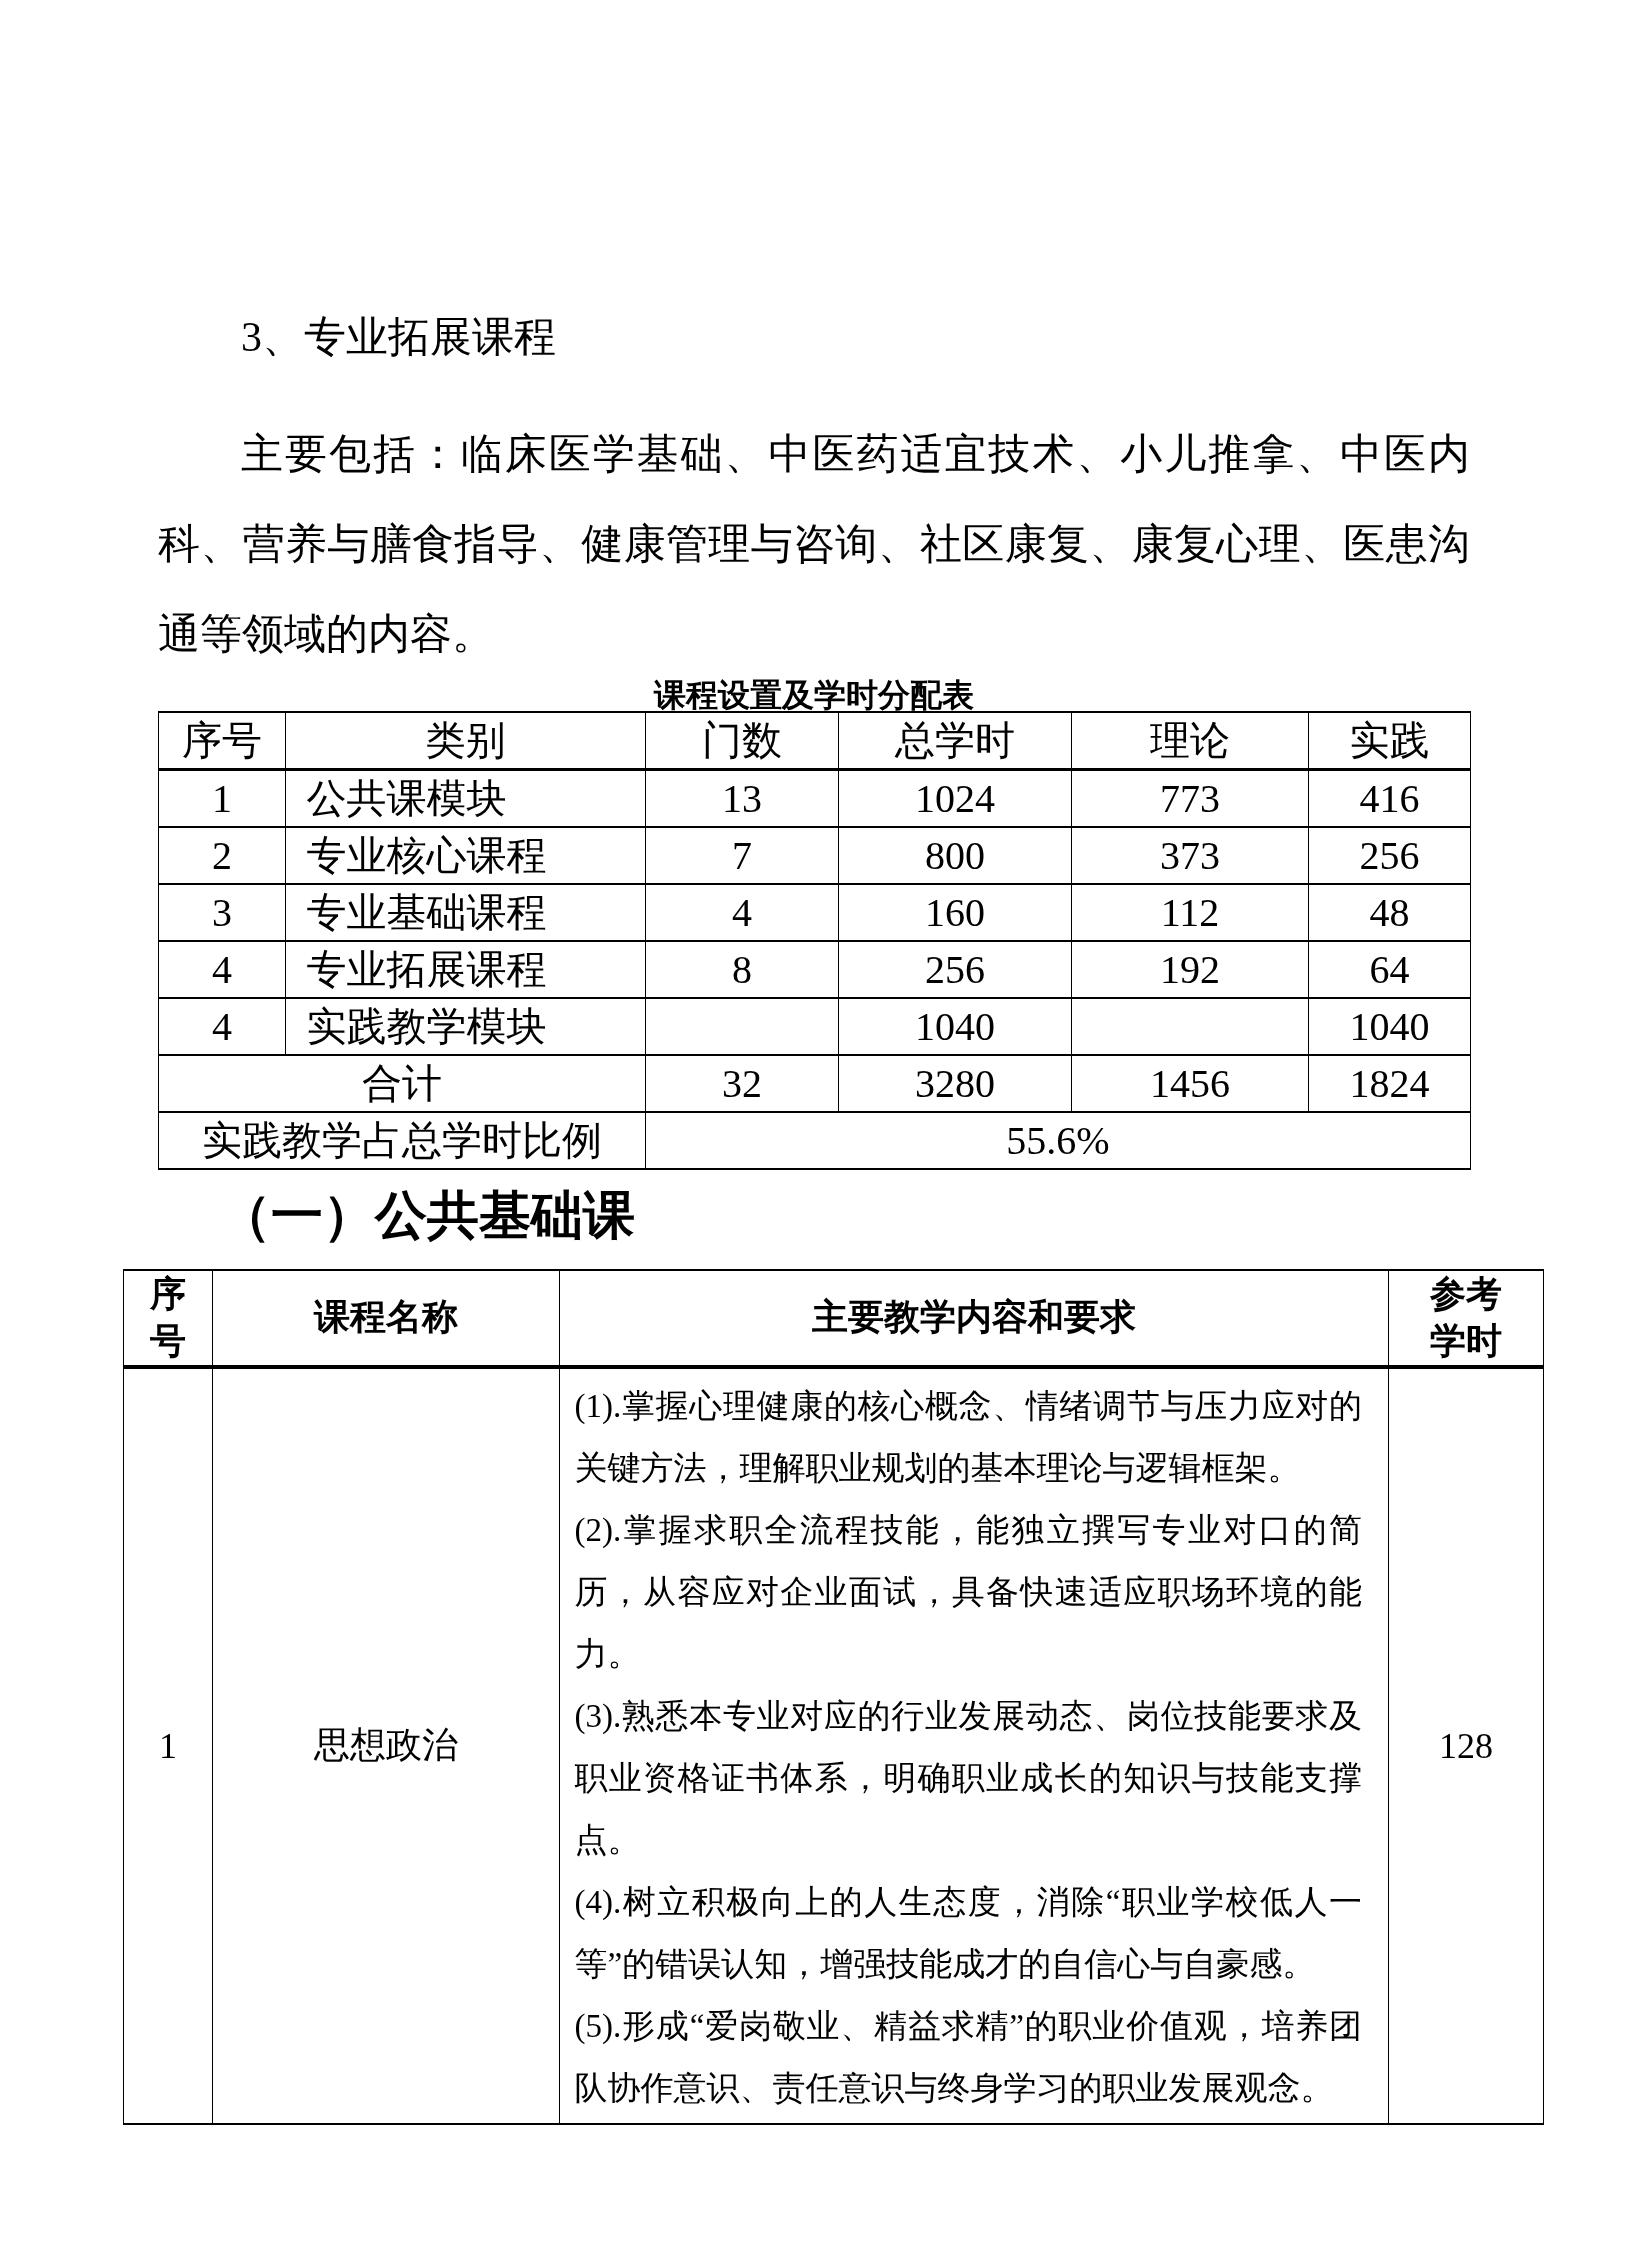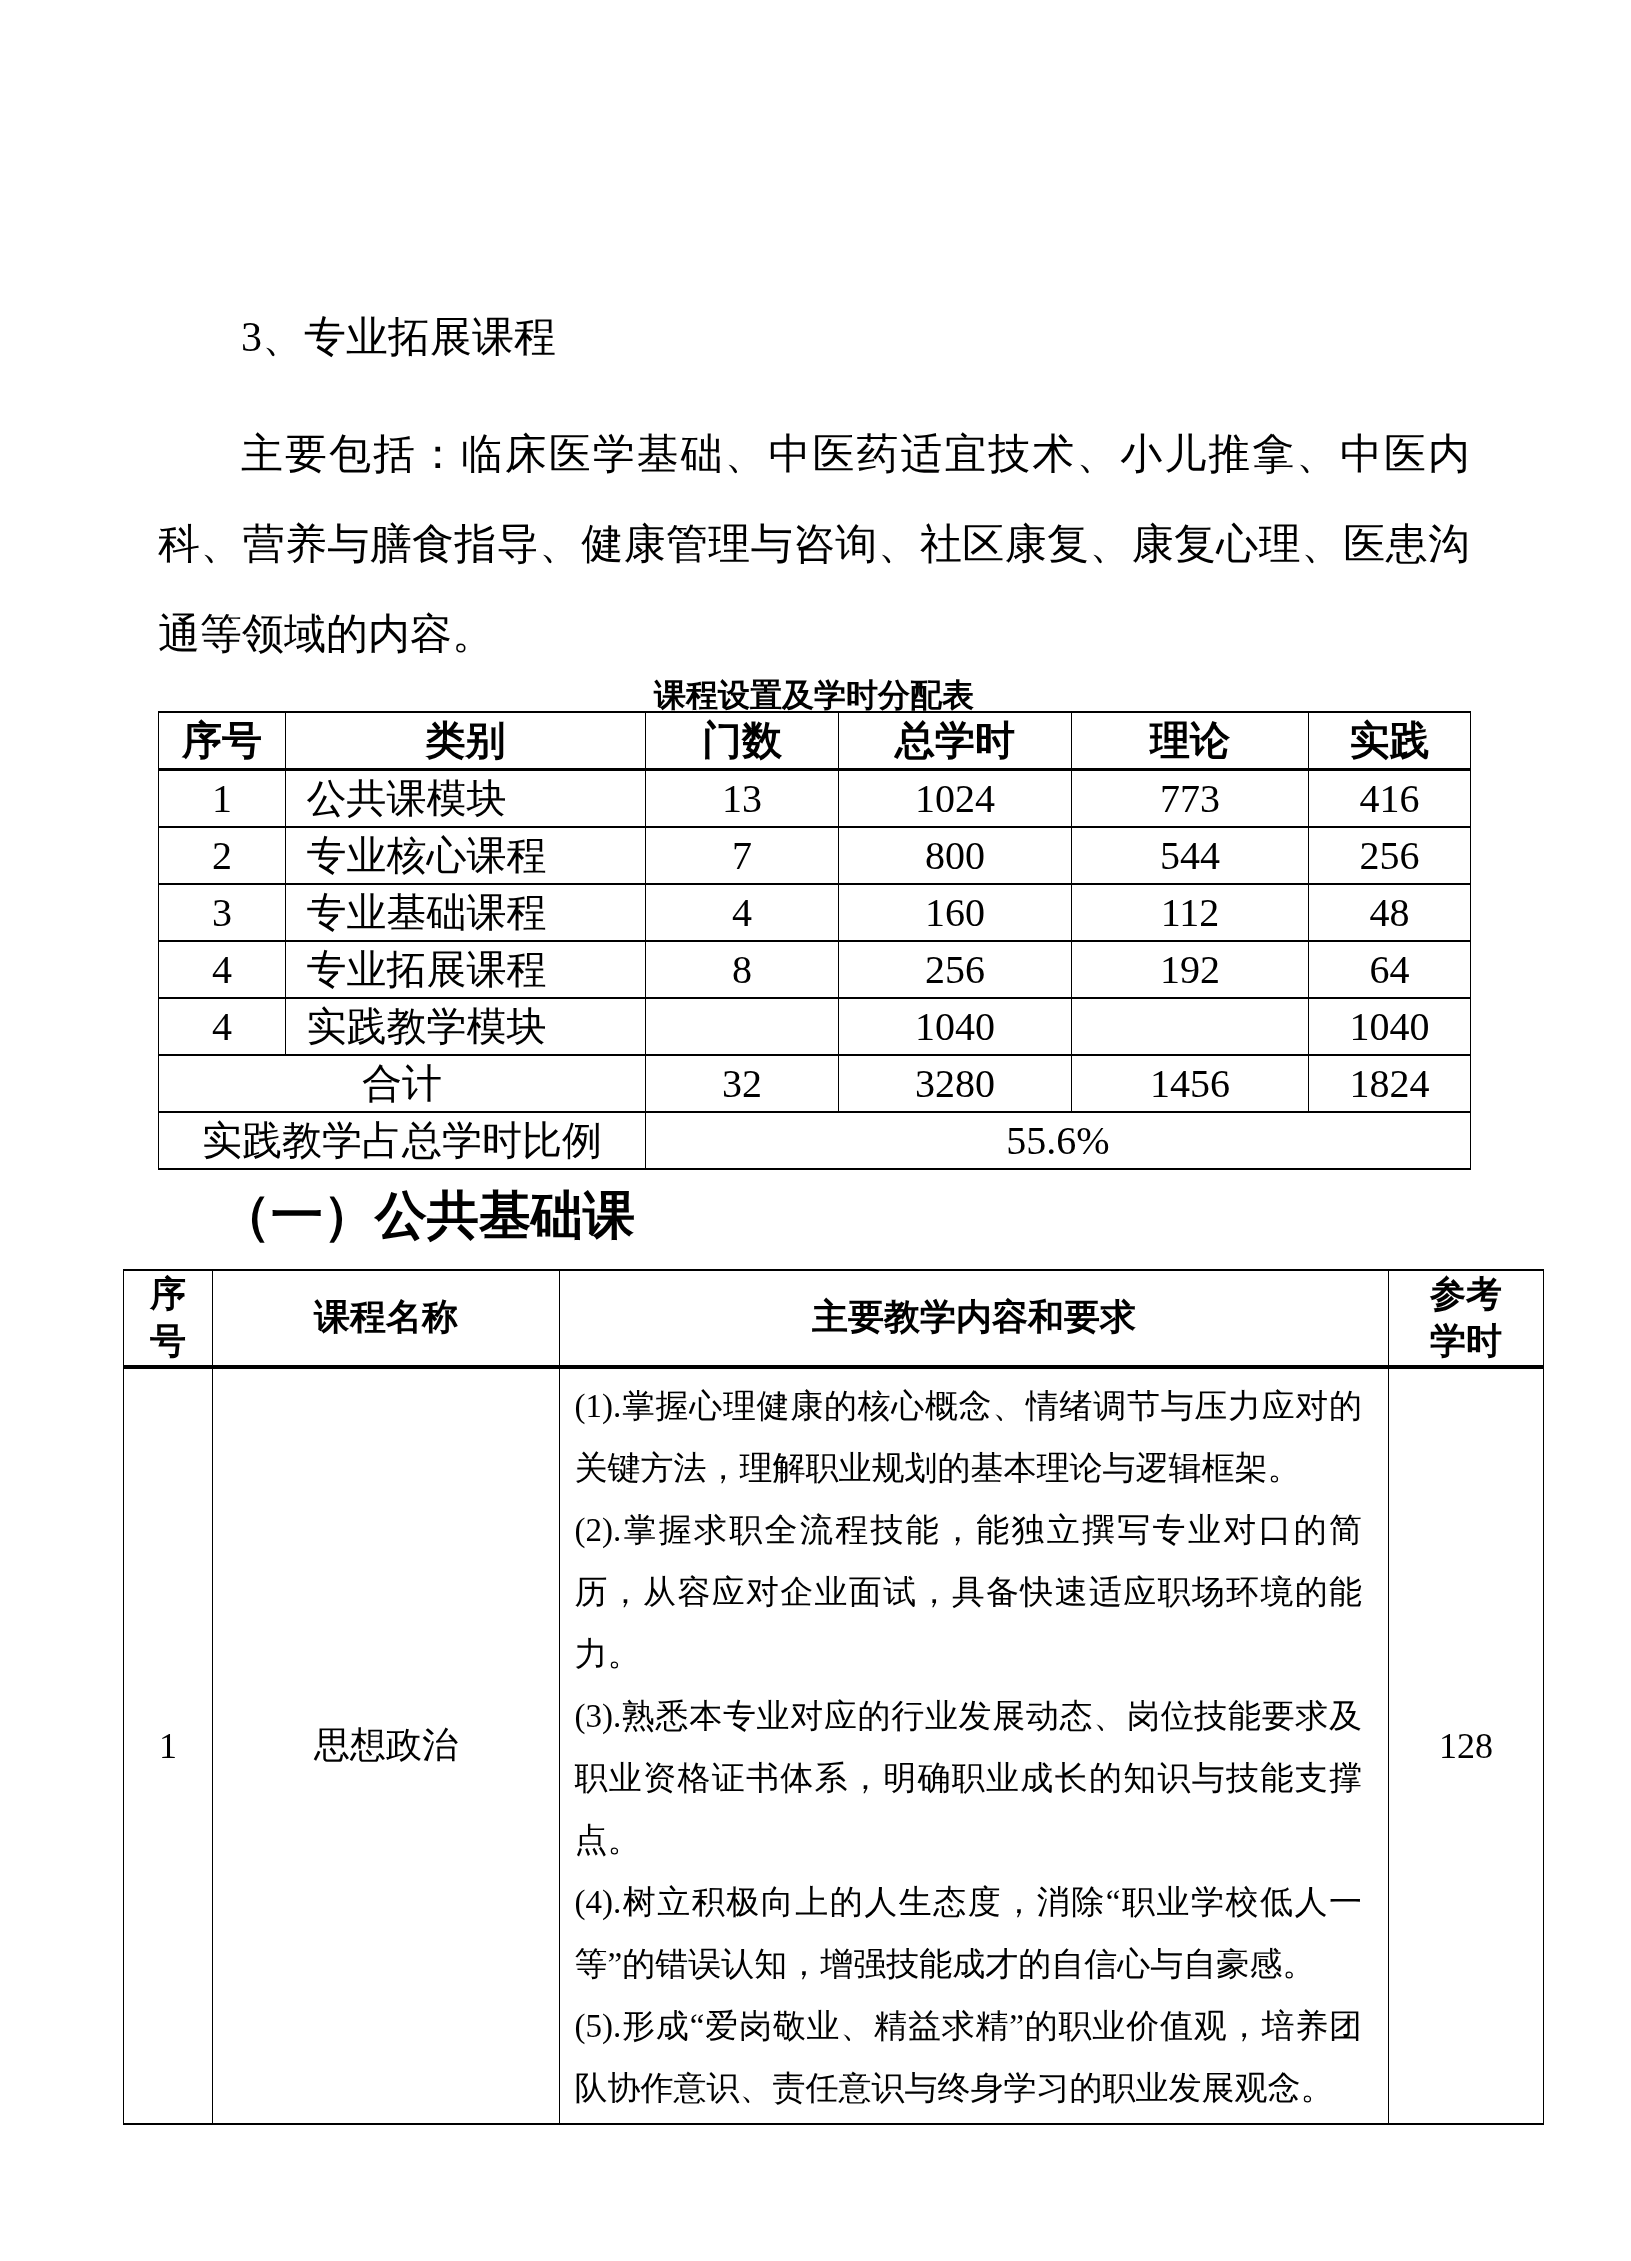--- a/index.html
+++ b/index.html
@@ -45,21 +45,21 @@
     border-top-width: 2.3px;
     border-bottom-width: 2.3px;
     height: 51px;
     padding: 0;
     font-size: 40px;
     text-align: center;
     vertical-align: middle;
     overflow: hidden;
   }
   table.t1 thead th {
-    font-weight: bold;
+    font-weight: normal;
     border-bottom-width: 3.2px;
     border-radius: 7px;
   }
   table.t1 td.cat {
     text-align: left;
     padding-left: 20.4px;
   }
   
   .section-heading {
     margin-top: 22.6px;
@@ -151,21 +151,21 @@
         <td>13</td>
         <td>1024</td>
         <td>773</td>
         <td>416</td>
       </tr>
       <tr>
         <td>2</td>
         <td class="cat">专业核心课程</td>
         <td>7</td>
         <td>800</td>
-        <td>544</td>
+        <td>373</td>
         <td>256</td>
       </tr>
       <tr>
         <td>3</td>
         <td class="cat">专业基础课程</td>
         <td>4</td>
         <td>160</td>
         <td>112</td>
         <td>48</td>
       </tr>

